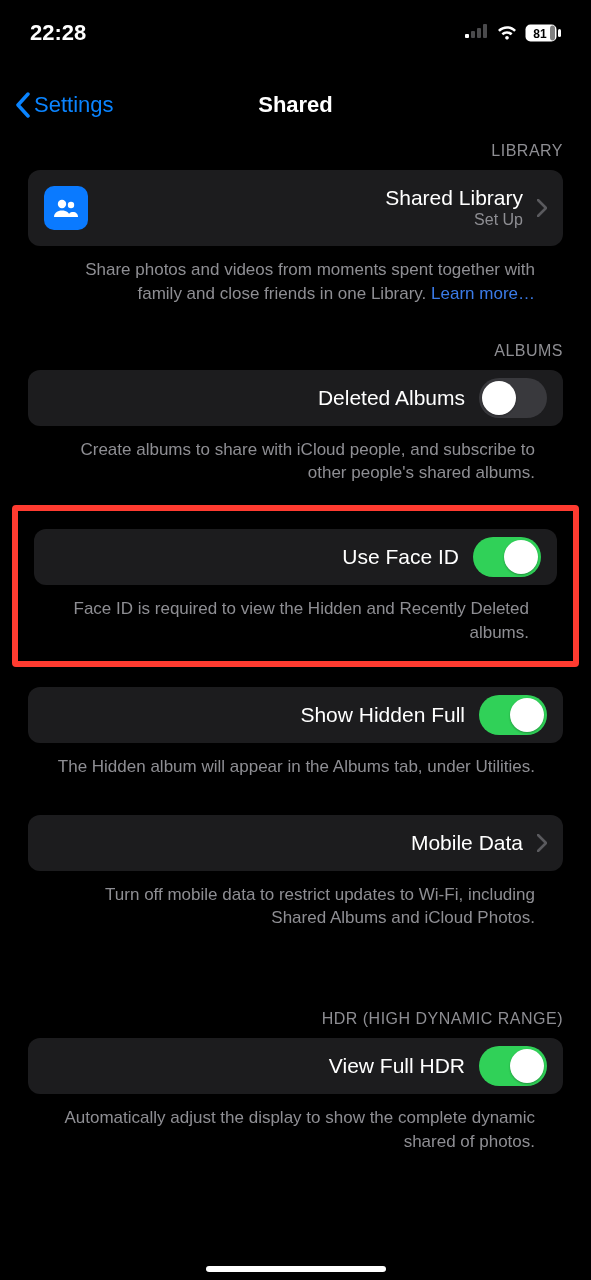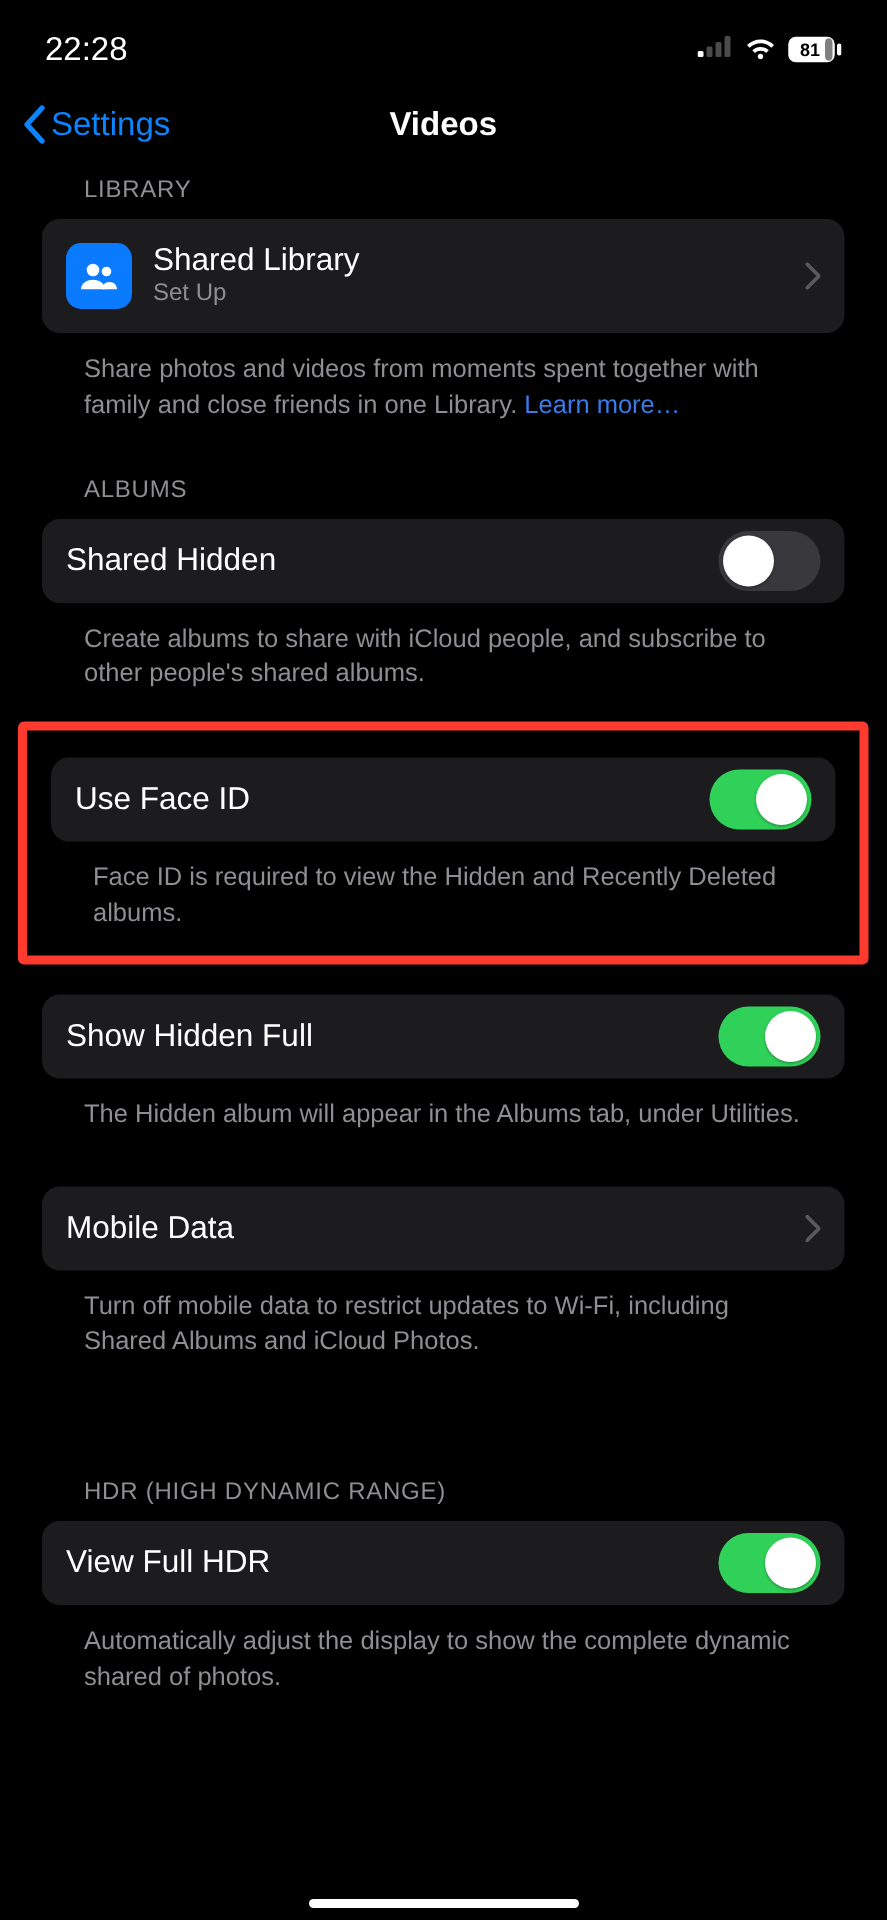--- a/index.html
+++ b/index.html
@@ -12,25 +12,25 @@
     overflow: hidden;
     position: relative;
   }
   .status-bar {
     display: flex;
     justify-content: space-between;
     align-items: center;
     padding: 12px 30px 4px;
     height: 58px;
   }
-  .status-time { font-size: 22px; font-weight: 400; }
+  .status-time { font-size: 22px; font-weight: 700; }
   .status-right { display: flex; align-items: center; gap: 6px; }
   .nav-bar {
     display: flex;
-    align-items: flex-start;
+    align-items: flex-end;
     height: 48px;
     position: relative;
     padding: 0 14px;
     margin-top: 12px;
   }
   .back-group {
     display: flex;
     align-items: center;
     color: #0a84ff;
     font-size: 22px;
@@ -39,20 +39,22 @@
   .back-chevron svg { display: block; }
   .nav-title {
     position: absolute;
     left: 50%;
     transform: translateX(-50%);
     font-size: 22px;
     font-weight: 600;
   }
   .content {
     padding: 0 28px;
+    margin-top: 24px;
+    text-align: right;
   }
   .section-header {
     color: #8e8e93;
     font-size: 16px;
     text-transform: uppercase;
     letter-spacing: 0.5px;
     margin: 0 0 10px 28px;
   }
   .cell {
     background: #1c1c1e;
@@ -152,21 +154,21 @@
 
 <div class="nav-bar">
   <div class="back-group">
     <span class="back-chevron">
       <svg width="18" height="26" viewBox="0 0 18 26">
           <path d="M14 2 4 13l10 11" stroke="#0a84ff" stroke-width="3.5" fill="none" stroke-linecap="round" stroke-linejoin="round"></path>
         </svg>
     </span>
     <span>Settings</span>
   </div>
-  <div class="nav-title">Videos</div>
+  <div class="nav-title">Shared</div>
 </div>
 
 <div class="content">
 
   <div class="section-header">LIBRARY</div>
   <div class="cell" style="min-height:76px;">
     <div class="icon-box">
       <svg width="26" height="18" viewBox="0 0 26 18">
         <circle cx="9" cy="5" r="4.2" fill="#fff"></circle>
         <circle cx="18" cy="6" r="3.2" fill="#fff"></circle>
@@ -185,21 +187,21 @@
     </div>
   </div>
   <div class="footer">
     <span>Share photos and videos from moments spent together with family and close friends in one Library. </span><span class="link">Learn more…</span>
   </div>
 
   <div class="group-sp"></div>
 
   <div class="section-header">ALBUMS</div>
   <div class="cell">
-    <div class="cell-title" style="flex:1">Shared Hidden</div>
+    <div class="cell-title" style="flex:1">Deleted Albums</div>
     <div class="toggle off">
         <div class="knob"></div>
       </div>
   </div>
   <div class="footer">Create albums to share with iCloud people, and subscribe to other people's shared albums.</div>
 
   <div class="highlight-box">
     <div class="cell">
       <div class="cell-title" style="flex:1">Use Face ID</div>
       <div class="toggle on">

